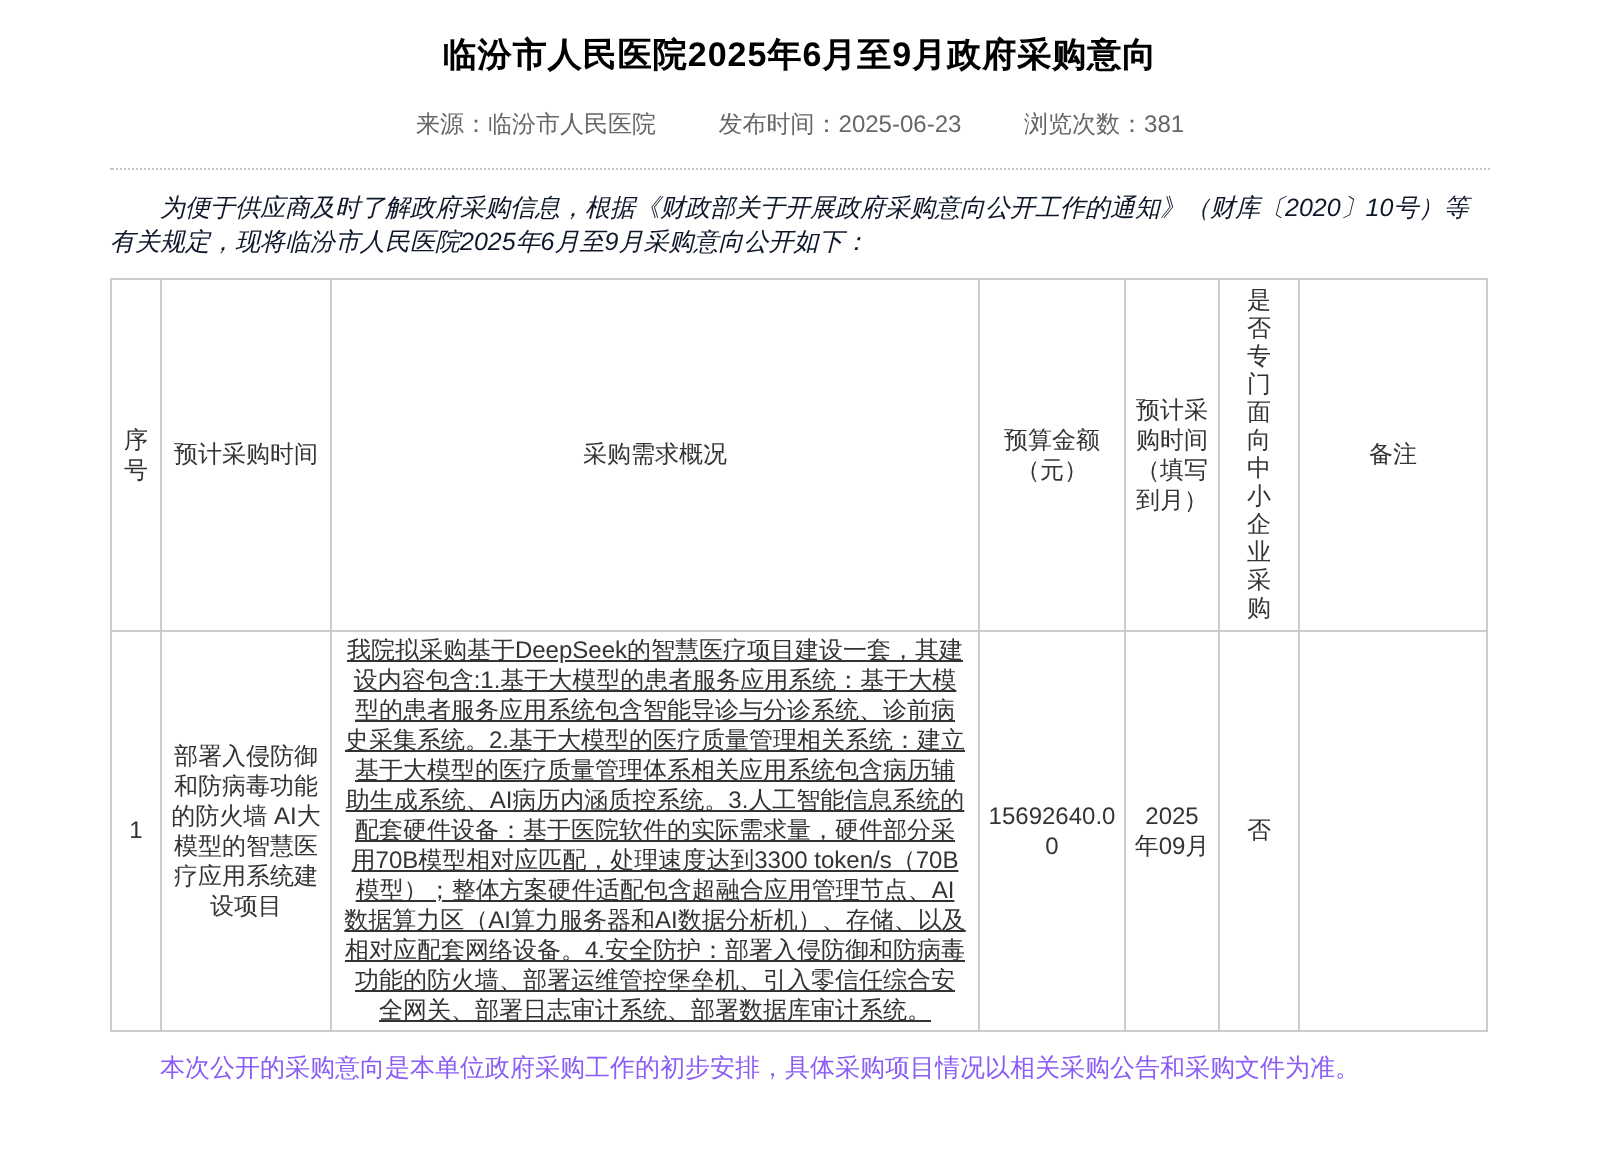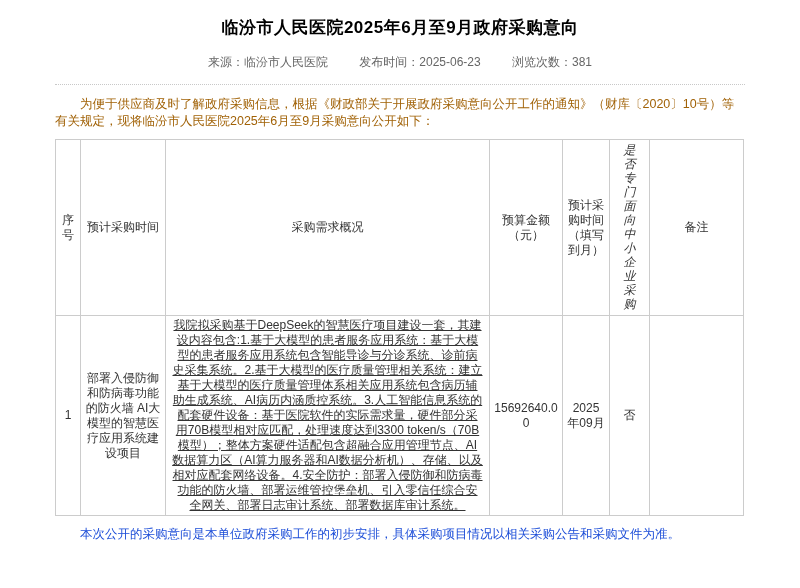--- a/index.html
+++ b/index.html
@@ -35,21 +35,22 @@
   .divider {
     margin-top: 13px;
     border-top: 1px dotted #c8c8c8;
     height: 0;
   }
   .intro {
     margin: 11px 0 0 0;
     font-size: 12.5px;
     line-height: 17px;
     text-indent: 2em;
-    color: #a16207;
+    color: #0f172a;
+    font-style: italic;
   }
   table.ptable {
     margin-top: 9px;
     border-collapse: collapse;
     table-layout: fixed;
     width: 688px;
     font-size: 12px;
     color: #333333;
   }
   table.ptable td {
@@ -60,29 +61,28 @@
     line-height: 15px;
     word-break: break-word;
   }
   tr.hrow { height: 176px; }
   tr.brow { height: 185px; }
   .vert-text {
     display: inline-block;
     width: 1em;
     line-height: 14px;
     text-align: right;
-    font-style: italic;
   }
   .summary-cell { padding: 2px 6px !important; text-decoration: underline; }
   .footer-note {
     margin: 10px 0 12px 0;
     font-size: 12.5px;
     line-height: 17px;
     text-indent: 2em;
-    color: #1d4ed8;
+    color: #8b5cf6;
   }
 </style>
 </head>
 <body>
 
 <div class="page">
 
   <h1 class="title">临汾市人民医院2025年6月至9月政府采购意向</h1>
 
   <div class="meta">

